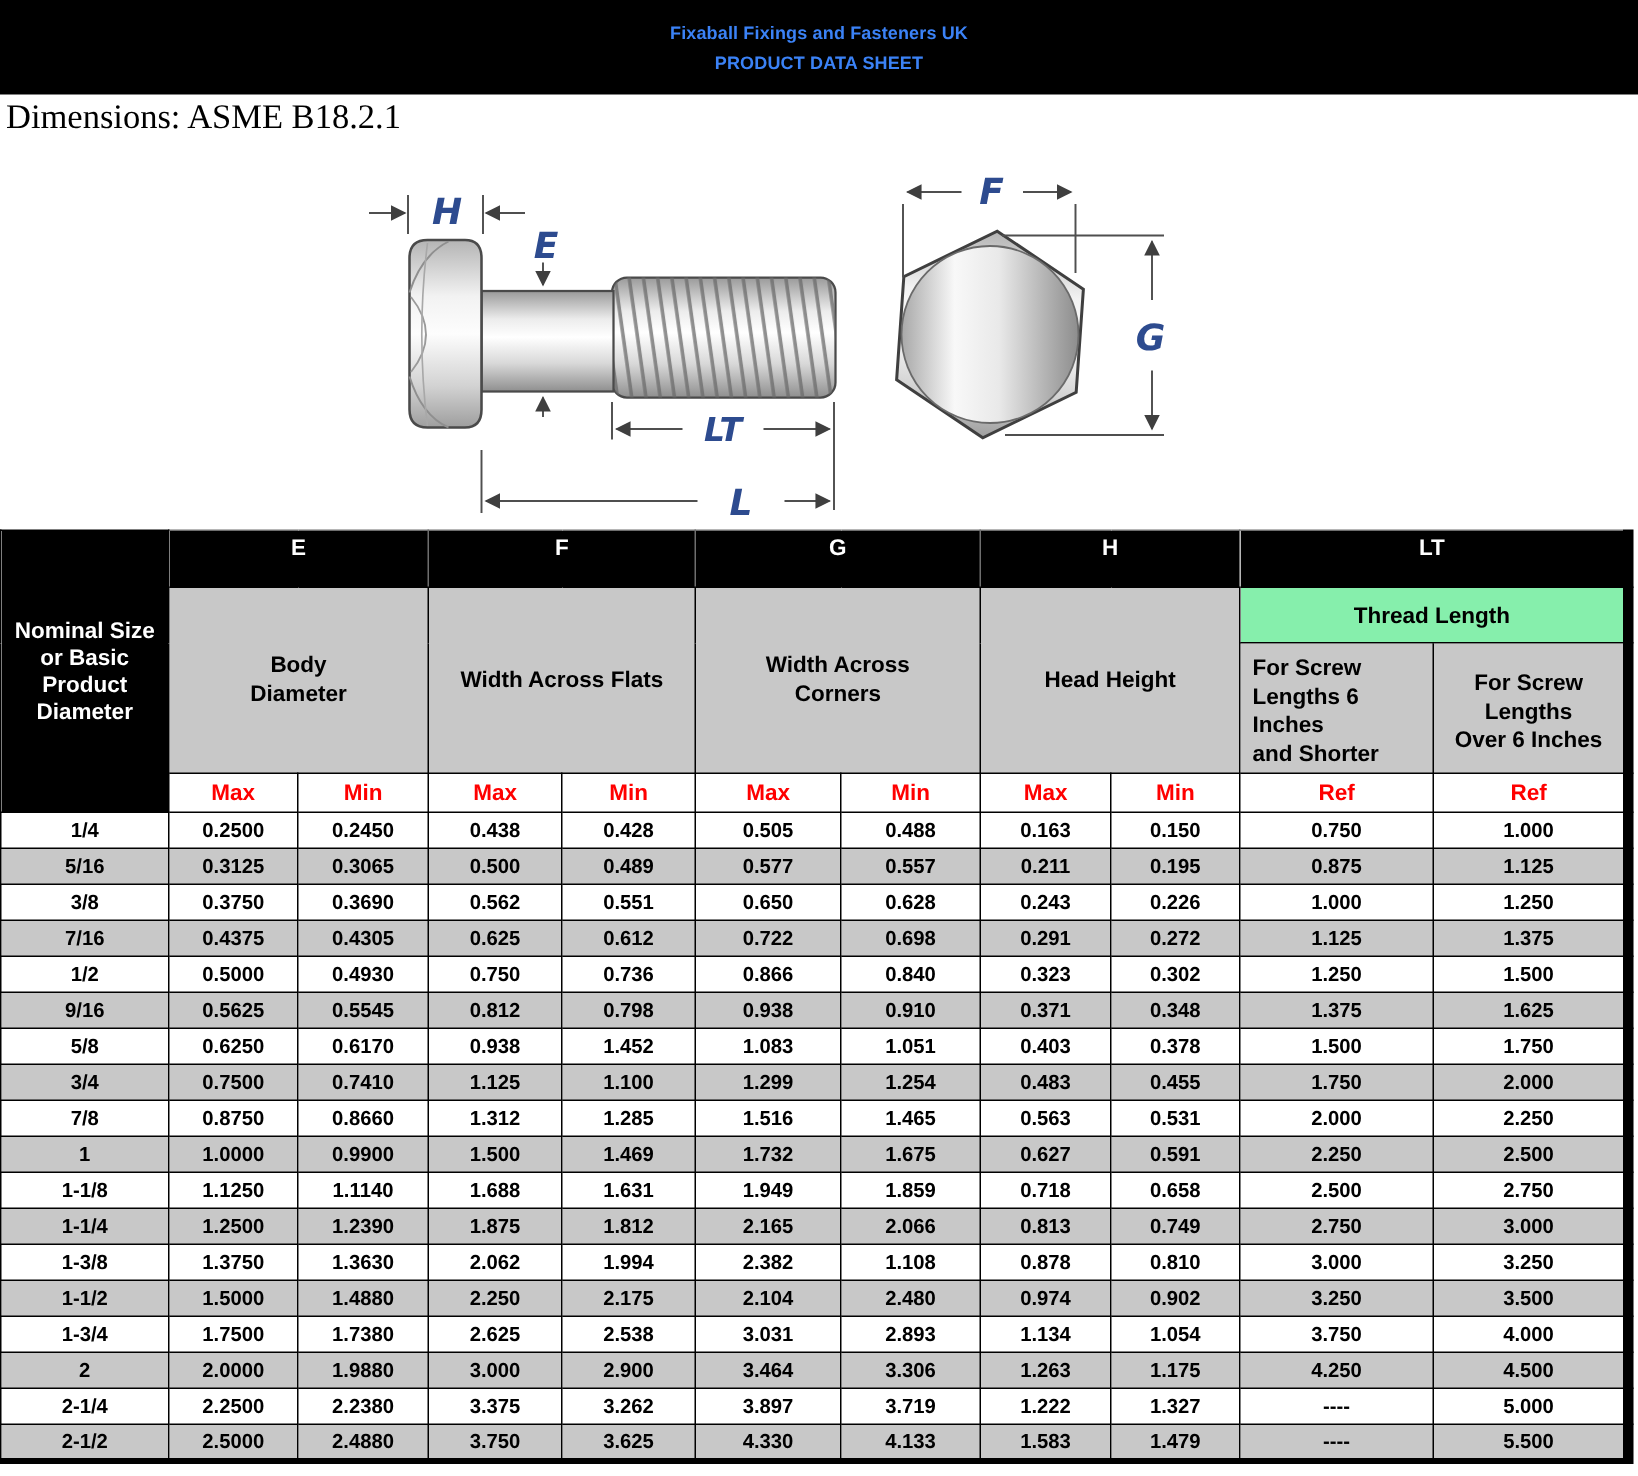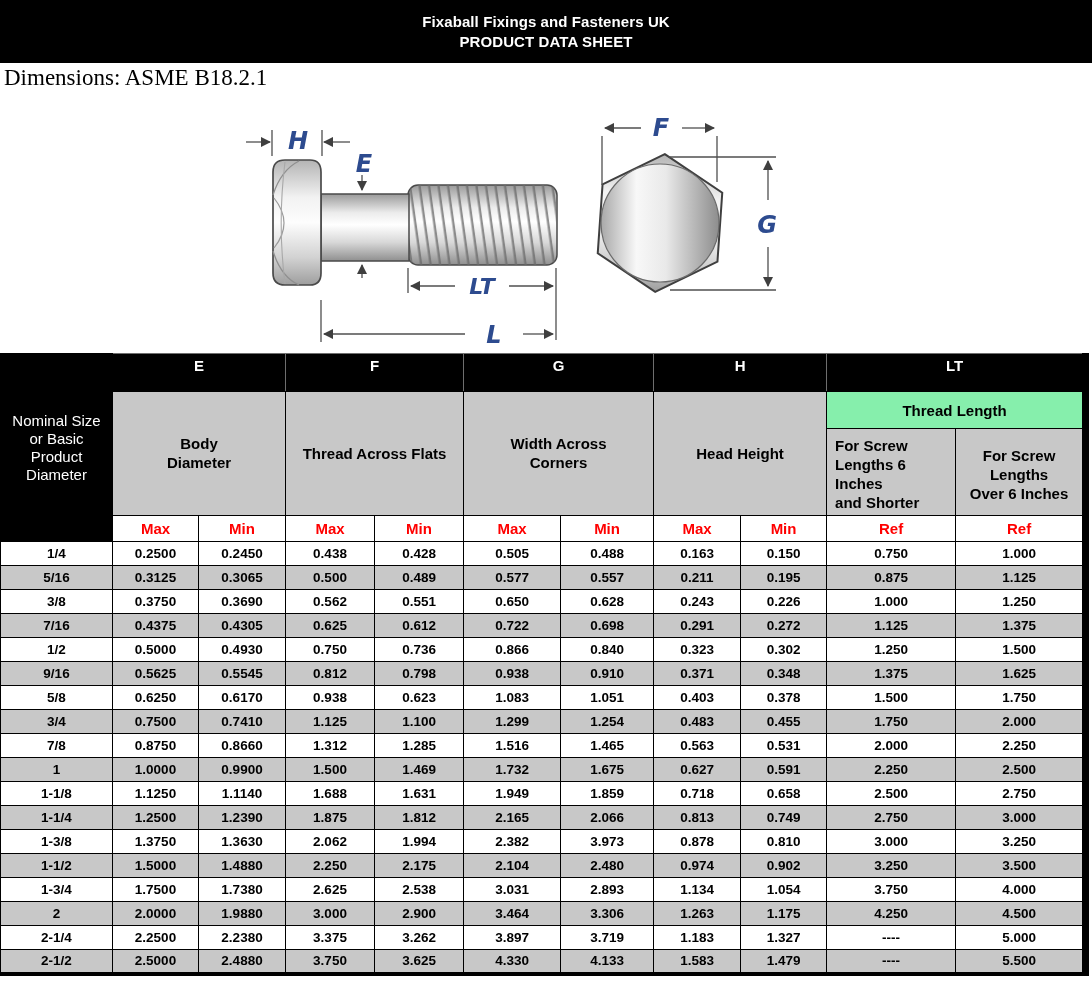--- a/index.html
+++ b/index.html
@@ -5,21 +5,21 @@
   * { box-sizing: border-box; margin: 0; padding: 0; }
   html, body { width: 1092px; background: #ffffff; }
   body { font-family: "Liberation Sans", sans-serif; color: #000; }
 
   
   .banner {
     width: 1092px; height: 63px; background: #000;
     display: flex; flex-direction: column; justify-content: center; align-items: center;
   }
   .banner div {
-    color: #ffffff; font-weight: bold; font-size: 15px; line-height: 20px;
+    color: #3b82f6; font-weight: bold; font-size: 12px; line-height: 20px;
     letter-spacing: 0.1px;
   }
 
   
   .dims-note {
     font-family: "Liberation Serif", serif;
     font-size: 23px; padding: 2px 0 0 4px; height: 24px;
   }
 
   
@@ -35,21 +35,21 @@
     border-left: 1px solid #8a8a8a;
     border-right: 7px solid #000;
     border-bottom: 4px solid #000;
   }
   table.spec th, table.spec td {
     border: 1px solid #000; text-align: center; vertical-align: middle;
     overflow: hidden; white-space: pre-line;
   }
   th.corner {
     background: #000; color: #fff; font-size: 15px; line-height: 18px;
-    font-weight: normal; vertical-align: middle; padding: 0 3px;
+    font-weight: bold; vertical-align: middle; padding: 0 3px;
   }
   tr.r-letters th.letter {
     background: #000; color: #fff; font-size: 15px; font-weight: bold;
     height: 38px; vertical-align: top; padding-top: 3px; border-color: #6e6e6e;
     border-bottom-color: #000;
   }
   th.gname {
     background: #c8c8c8; font-size: 15px; line-height: 19px; font-weight: bold;
     vertical-align: bottom; padding-bottom: 1px;
   }
@@ -191,21 +191,21 @@
 Diameter</th>
       <th class="letter" colspan="2">E</th>
       <th class="letter" colspan="2">F</th>
       <th class="letter" colspan="2">G</th>
       <th class="letter" colspan="2">H</th>
       <th class="letter" colspan="2">LT</th>
     </tr>
     <tr>
       <th class="gname" colspan="2" rowspan="2">Body
 Diameter</th>
-      <th class="gname" colspan="2" rowspan="2">Thread Across Flats</th>
+      <th class="gname" colspan="2" rowspan="2">Width Across Flats</th>
       <th class="gname" colspan="2" rowspan="2">Width Across
 Corners</th>
       <th class="gname" colspan="2" rowspan="2">Head Height</th>
       <th class="tl-head" colspan="2">Thread Length</th>
     </tr>
     <tr>
       <th class="sub sub-left">For Screw
 Lengths 6
 Inches
 and Shorter</th>
@@ -303,21 +303,21 @@
         <td>0.371</td>
         <td>0.348</td>
         <td>1.375</td>
         <td>1.625</td>
       </tr>
       <tr>
         <td>5/8</td>
         <td>0.6250</td>
         <td>0.6170</td>
         <td>0.938</td>
-        <td>0.623</td>
+        <td>1.452</td>
         <td>1.083</td>
         <td>1.051</td>
         <td>0.403</td>
         <td>0.378</td>
         <td>1.500</td>
         <td>1.750</td>
       </tr>
       <tr class="alt">
         <td>3/4</td>
         <td>0.7500</td>
@@ -383,21 +383,21 @@
         <td>2.750</td>
         <td>3.000</td>
       </tr>
       <tr>
         <td>1-3/8</td>
         <td>1.3750</td>
         <td>1.3630</td>
         <td>2.062</td>
         <td>1.994</td>
         <td>2.382</td>
-        <td>3.973</td>
+        <td>1.108</td>
         <td>0.878</td>
         <td>0.810</td>
         <td>3.000</td>
         <td>3.250</td>
       </tr>
       <tr class="alt">
         <td>1-1/2</td>
         <td>1.5000</td>
         <td>1.4880</td>
         <td>2.250</td>
@@ -436,21 +436,21 @@
         <td>4.500</td>
       </tr>
       <tr>
         <td>2-1/4</td>
         <td>2.2500</td>
         <td>2.2380</td>
         <td>3.375</td>
         <td>3.262</td>
         <td>3.897</td>
         <td>3.719</td>
-        <td>1.183</td>
+        <td>1.222</td>
         <td>1.327</td>
         <td>----</td>
         <td>5.000</td>
       </tr>
       <tr class="alt">
         <td>2-1/2</td>
         <td>2.5000</td>
         <td>2.4880</td>
         <td>3.750</td>
         <td>3.625</td>

